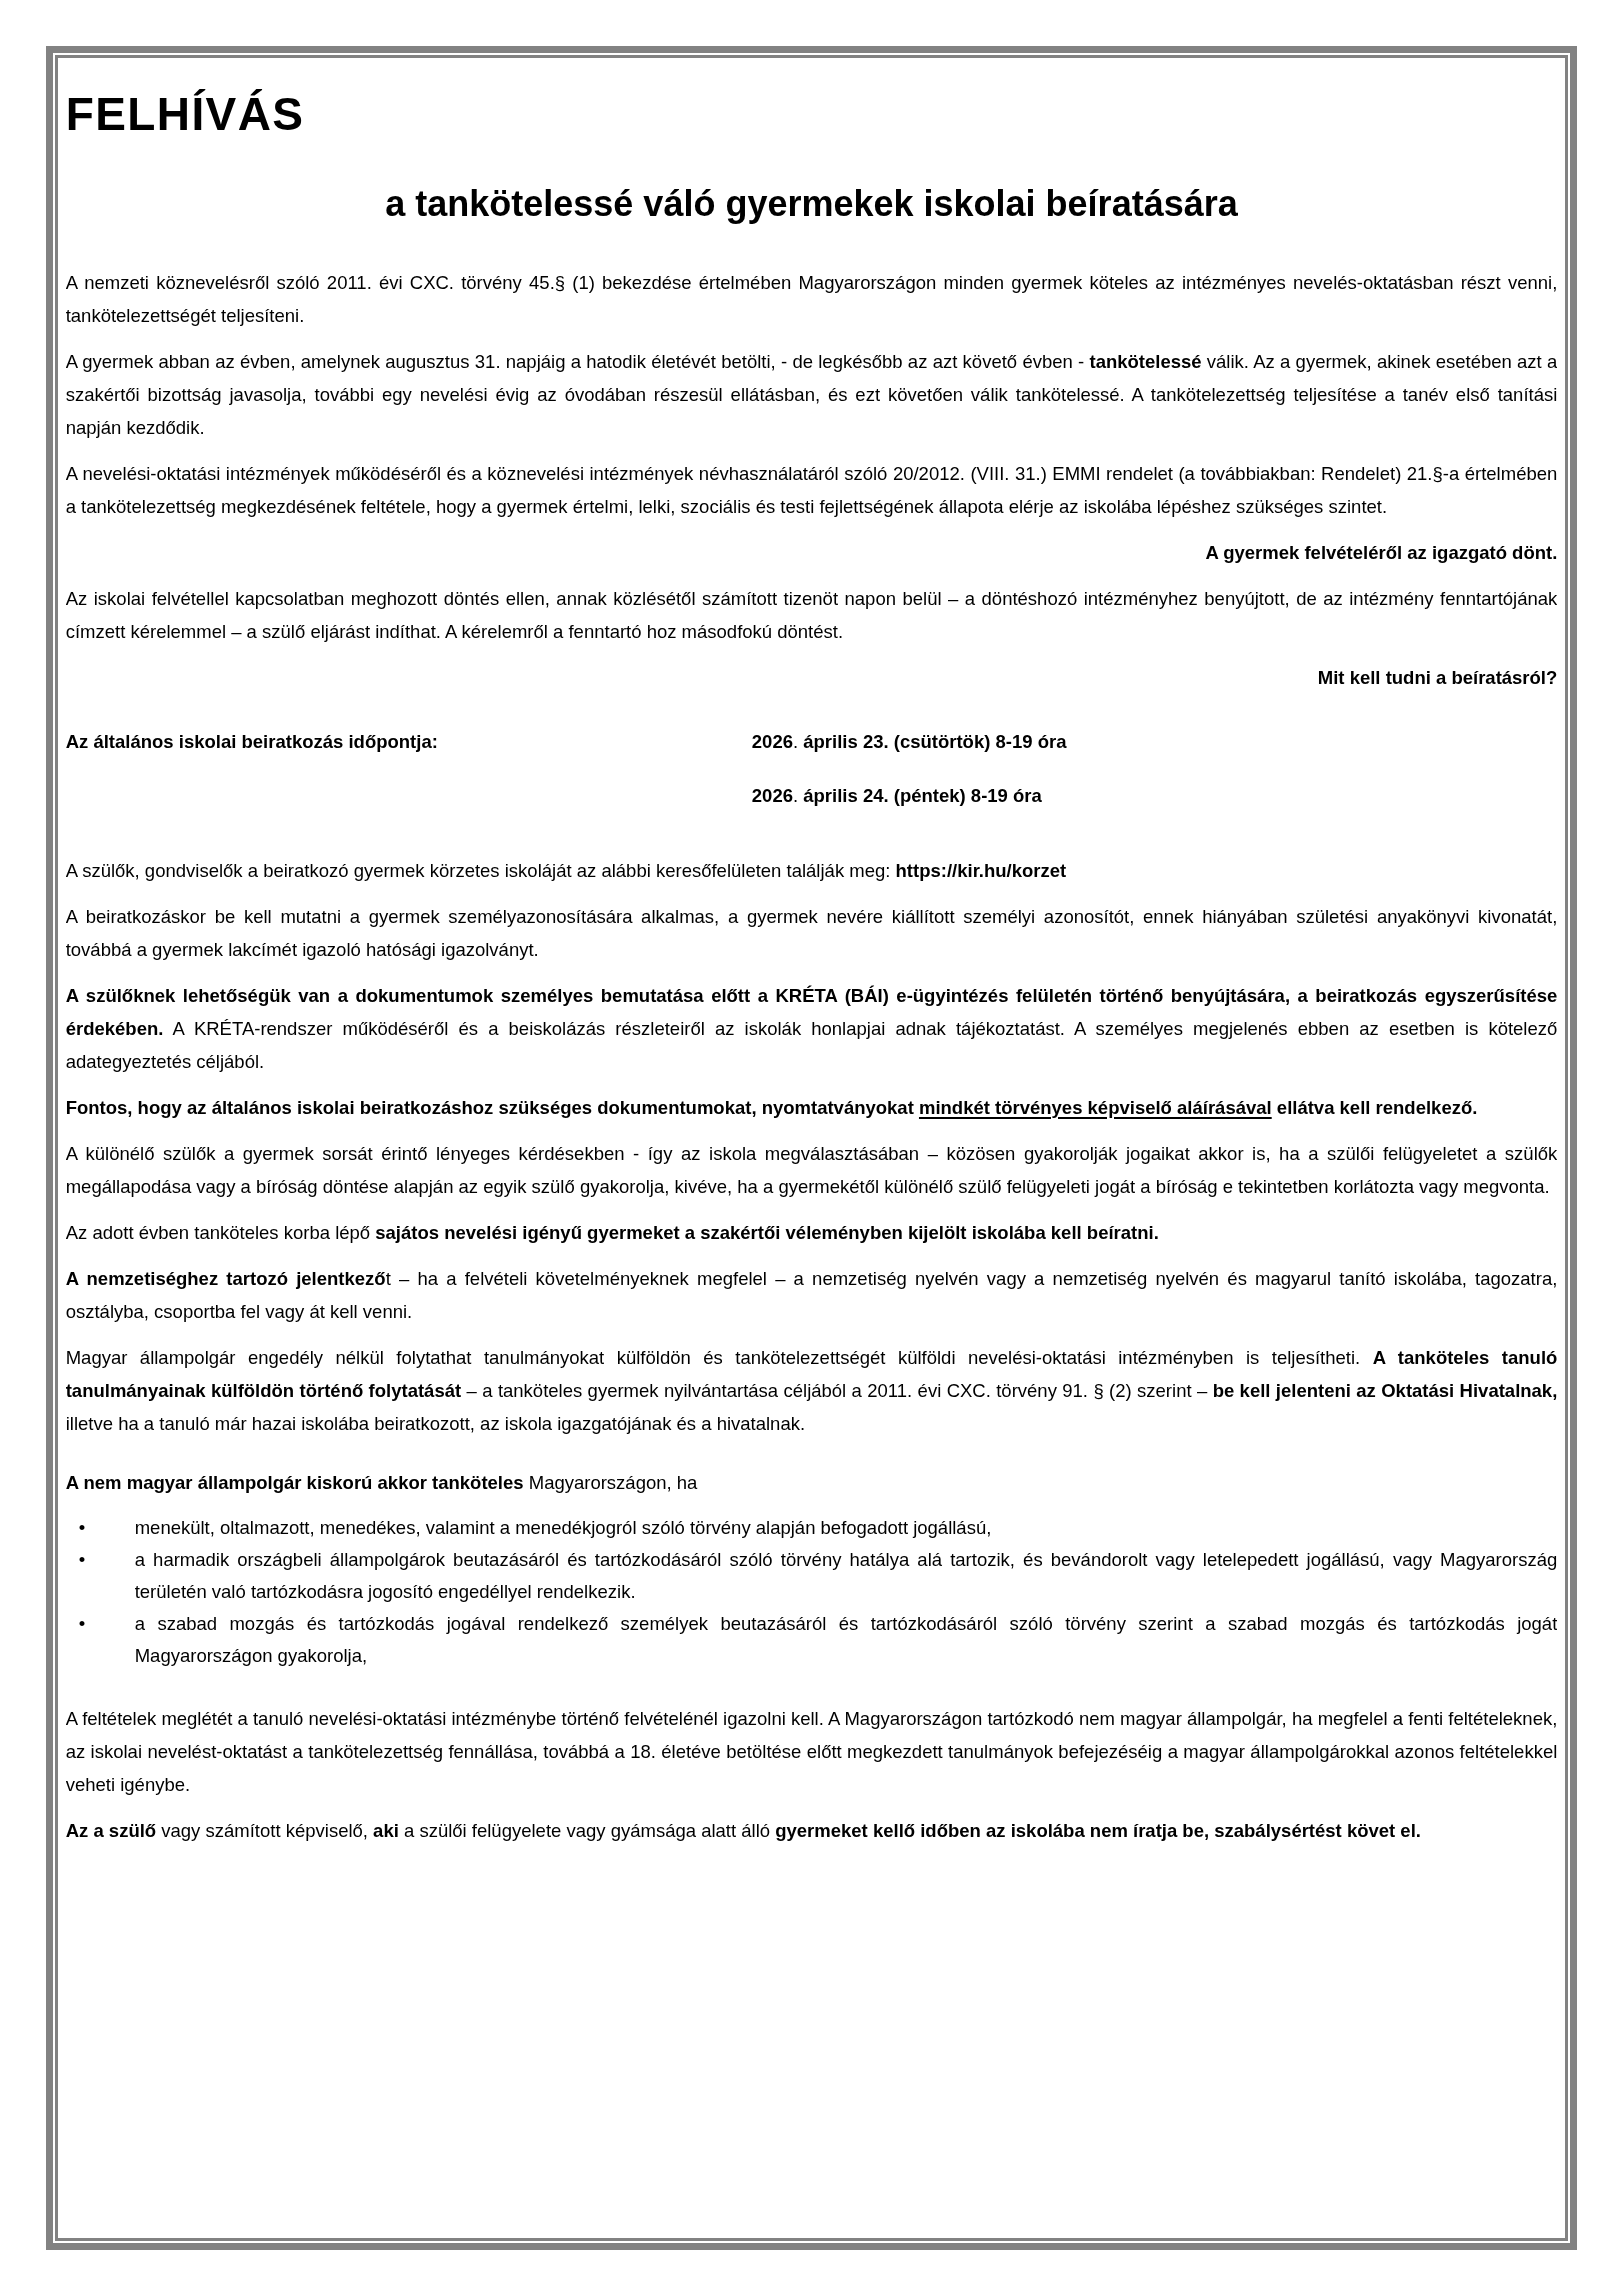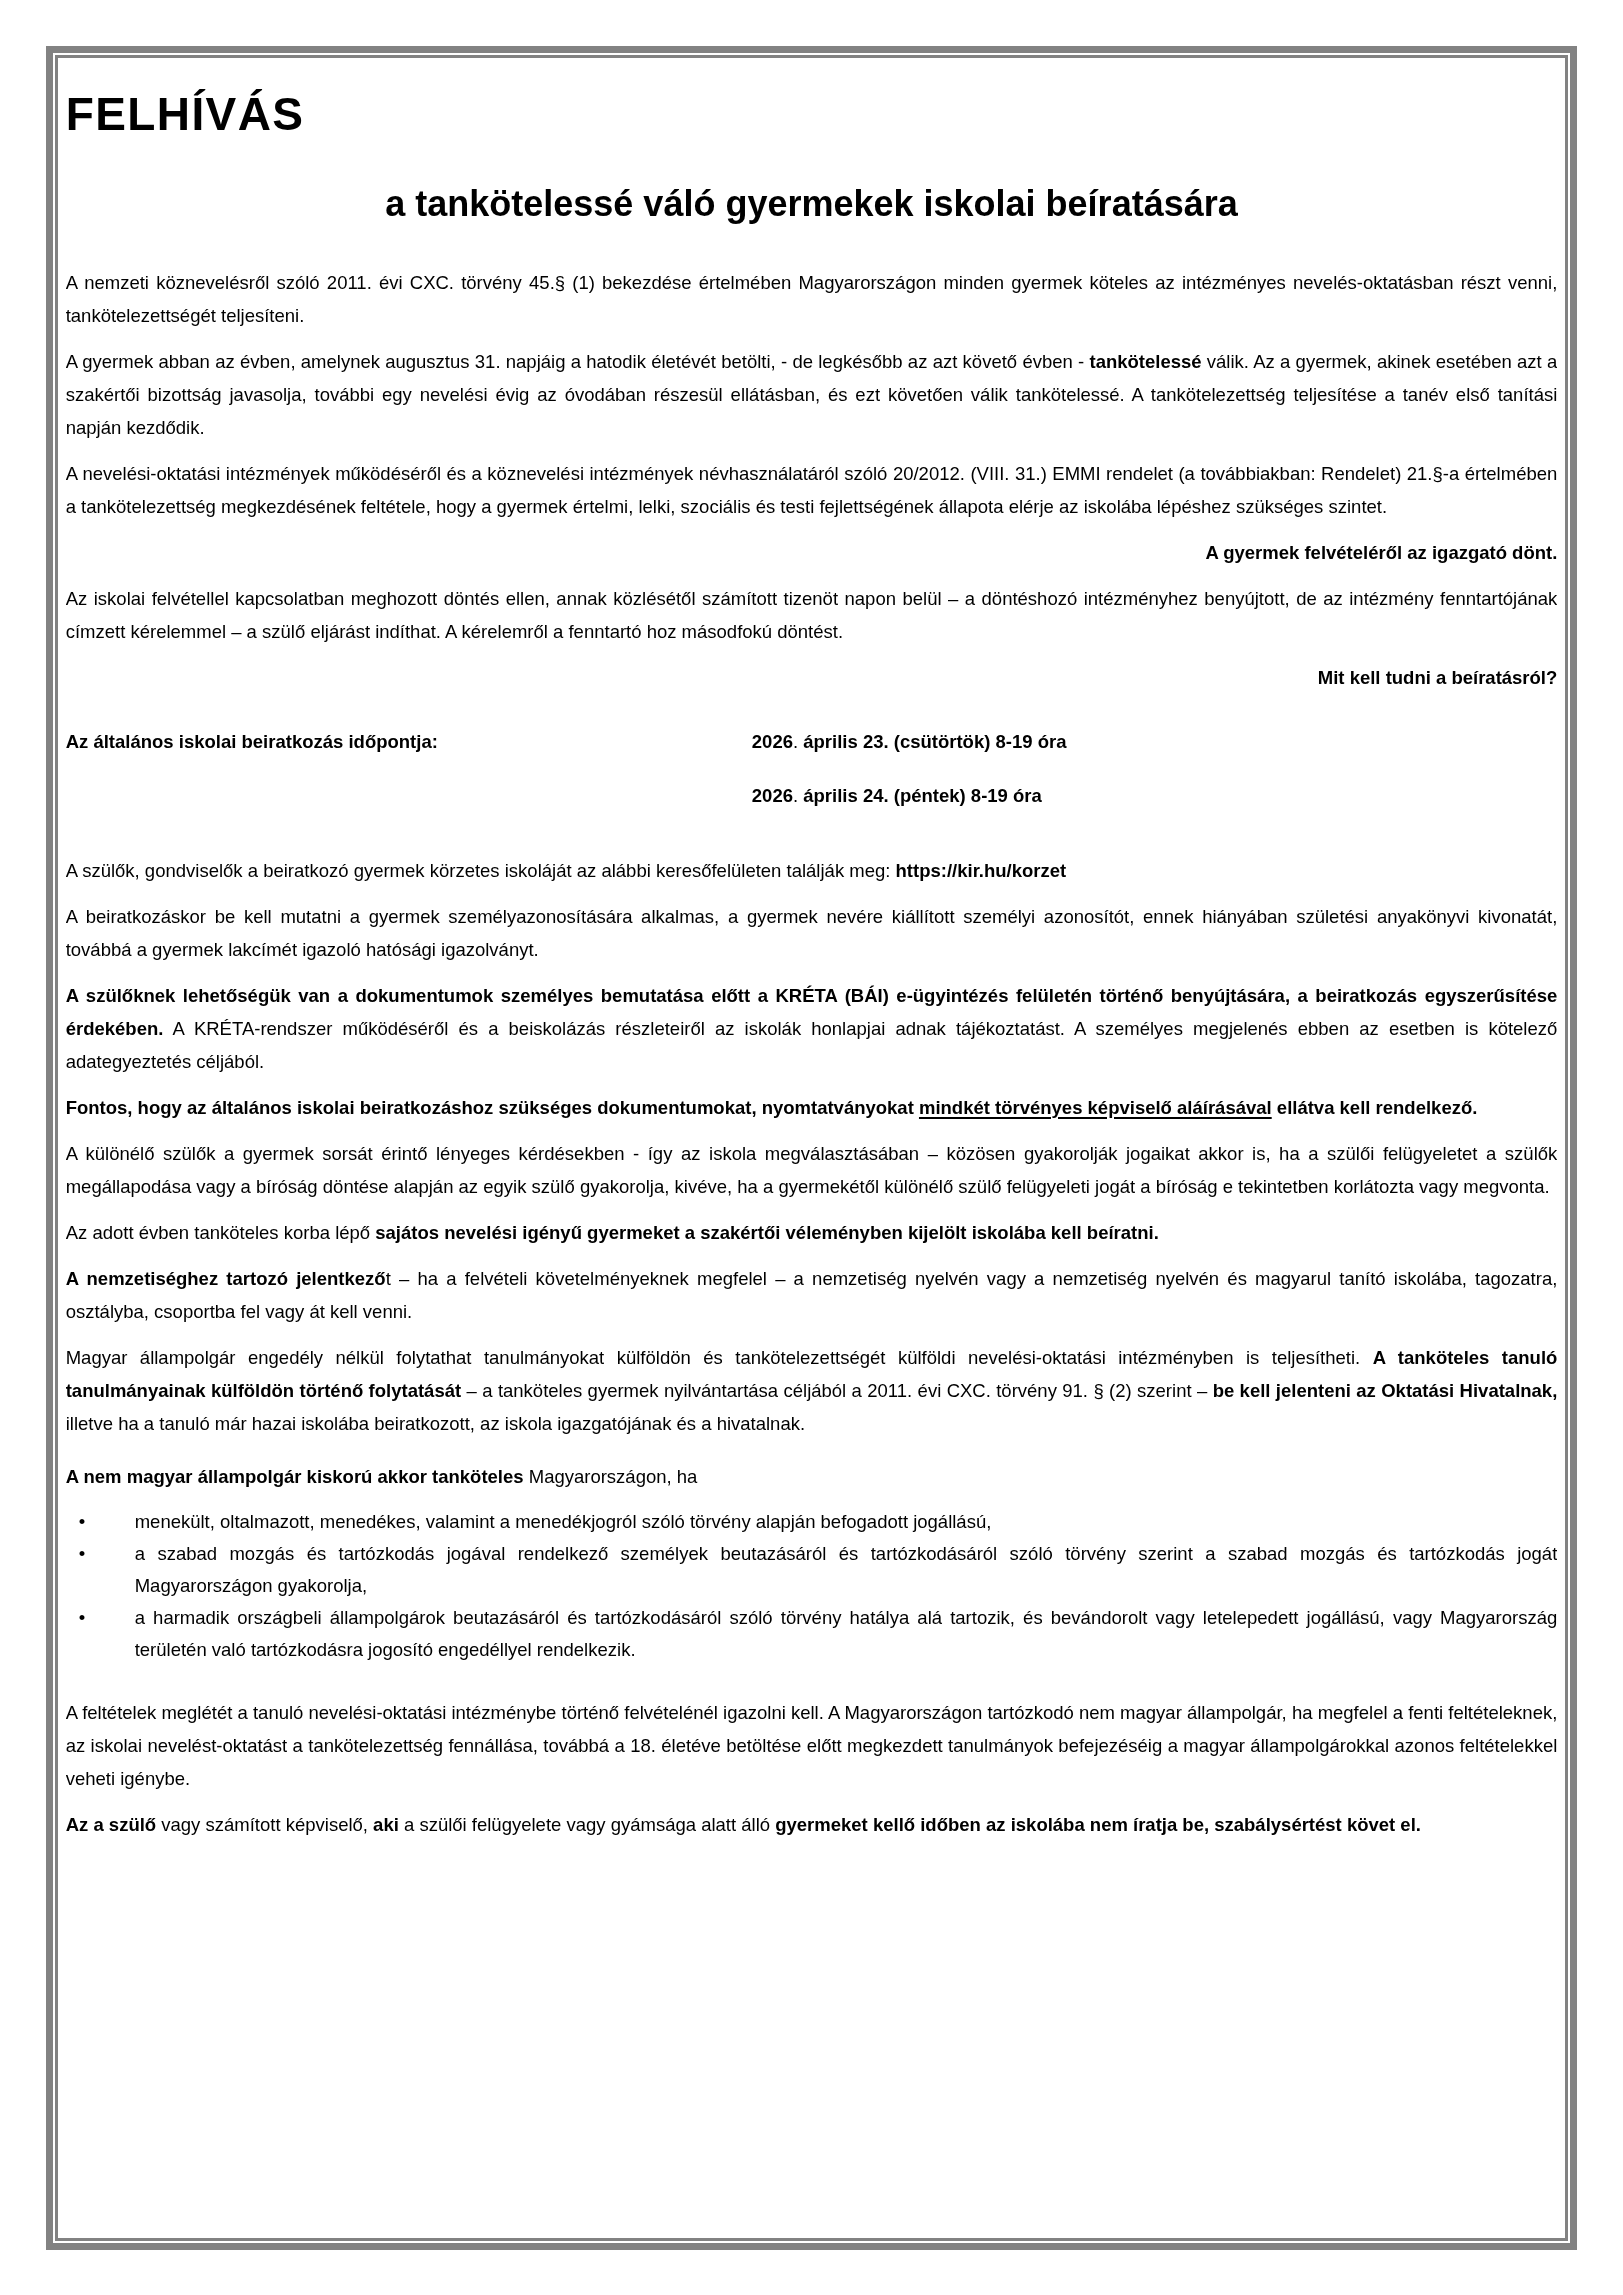--- a/index.html
+++ b/index.html
@@ -76,21 +76,21 @@
     line-height: 32px;
     text-align: justify;
     margin: 0;
   }
   .bullet-list li::before {
     content: "\2022";
     position: absolute;
     left: -56px;
     top: 0;
   }
-  .gap-top { margin-top: 20px; }
+  .gap-top { margin-top: 26px; }
 </style>
 </head>
 <body>
 
 <div class="frame-outer">
   <div class="frame-inner">
     <div class="content">
       <header>
         <h1 class="doc-title">FELHÍVÁS</h1>
         <h2 class="doc-subtitle">a tankötelessé váló gyermekek iskolai beíratására</h2>
@@ -113,22 +113,22 @@
           <p class="para"><span class="">A beiratkozáskor be kell mutatni a gyermek személyazonosítására alkalmas, a gyermek nevére kiállított személyi azonosítót, ennek hiányában születési anyakönyvi kivonatát, továbbá a gyermek lakcímét igazoló hatósági igazolványt.</span></p>
           <p class="para"><span class="b">A szülőknek lehetőségük van a dokumentumok személyes bemutatása előtt a KRÉTA (BÁI) e-ügyintézés felületén történő benyújtására, a beiratkozás egyszerűsítése érdekében.</span><span class=""> A KRÉTA-rendszer működéséről és a beiskolázás részleteiről az iskolák honlapjai adnak tájékoztatást. A személyes megjelenés ebben az esetben is kötelező adategyeztetés céljából.</span></p>
           <p class="para"><span class="b">Fontos, hogy az általános iskolai beiratkozáshoz szükséges dokumentumokat, nyomtatványokat </span><span class="b u">mindkét törvényes képviselő aláírásával</span><span class="b"> ellátva kell rendelkező.</span></p>
           <p class="para"><span class="">A különélő szülők a gyermek sorsát érintő lényeges kérdésekben - így az iskola megválasztásában – közösen gyakorolják jogaikat akkor is, ha a szülői felügyeletet a szülők megállapodása vagy a bíróság döntése alapján az egyik szülő gyakorolja, kivéve, ha a gyermekétől különélő szülő felügyeleti jogát a bíróság e tekintetben korlátozta vagy megvonta.</span></p>
           <p class="para"><span class="">Az adott évben tanköteles korba lépő </span><span class="b">sajátos nevelési igényű gyermeket a szakértői véleményben kijelölt iskolába kell beíratni.</span></p>
           <p class="para"><span class="b">A nemzetiséghez tartozó jelentkező</span><span class="">t – ha a felvételi követelményeknek megfelel – a nemzetiség nyelvén vagy a nemzetiség nyelvén és magyarul tanító iskolába, tagozatra, osztályba, csoportba fel vagy át kell venni.</span></p>
           <p class="para"><span class="">Magyar állampolgár engedély nélkül folytathat tanulmányokat külföldön és tankötelezettségét külföldi nevelési-oktatási intézményben is teljesítheti. </span><span class="b">A tanköteles tanuló tanulmányainak külföldön történő folytatását</span><span class=""> – a tanköteles gyermek nyilvántartása céljából a 2011. évi CXC. törvény 91. § (2) szerint – </span><span class="b">be kell jelenteni az Oktatási Hivatalnak,</span><span class=""> illetve ha a tanuló már hazai iskolába beiratkozott, az iskola igazgatójának és a hivatalnak.</span></p>
           <p class="para gap-top"><span class="b">A nem magyar állampolgár kiskorú akkor tanköteles</span><span class=""> Magyarországon, ha</span></p>
           <ul class="bullet-list">
             <li><span class="">menekült, oltalmazott, menedékes, valamint a menedékjogról szóló törvény alapján befogadott jogállású,</span></li>
+            <li><span class="">a harmadik országbeli állampolgárok beutazásáról és tartózkodásáról szóló törvény hatálya alá tartozik, és bevándorolt vagy letelepedett jogállású, vagy Magyarország területén való tartózkodásra jogosító engedéllyel rendelkezik.</span></li>
             <li><span class="">a szabad mozgás és tartózkodás jogával rendelkező személyek beutazásáról és tartózkodásáról szóló törvény szerint a szabad mozgás és tartózkodás jogát Magyarországon gyakorolja,</span></li>
-            <li><span class="">a harmadik országbeli állampolgárok beutazásáról és tartózkodásáról szóló törvény hatálya alá tartozik, és bevándorolt vagy letelepedett jogállású, vagy Magyarország területén való tartózkodásra jogosító engedéllyel rendelkezik.</span></li>
           </ul>
           <p class="para"><span class="">A feltételek meglétét a tanuló nevelési-oktatási intézménybe történő felvételénél igazolni kell. A Magyarországon tartózkodó nem magyar állampolgár, ha megfelel a fenti feltételeknek, az iskolai nevelést-oktatást a tankötelezettség fennállása, továbbá a 18. életéve betöltése előtt megkezdett tanulmányok befejezéséig a magyar állampolgárokkal azonos feltételekkel veheti igénybe.</span></p>
           <p class="para"><span class="b">Az a szülő</span><span class=""> vagy számított képviselő, </span><span class="b">aki</span><span class=""> a szülői felügyelete vagy gyámsága alatt álló </span><span class="b">gyermeket kellő időben az iskolába nem íratja be, szabálysértést követ el.</span></p>
         </main>
     </div>
   </div>
 </div>
 
 
 </body></html>

